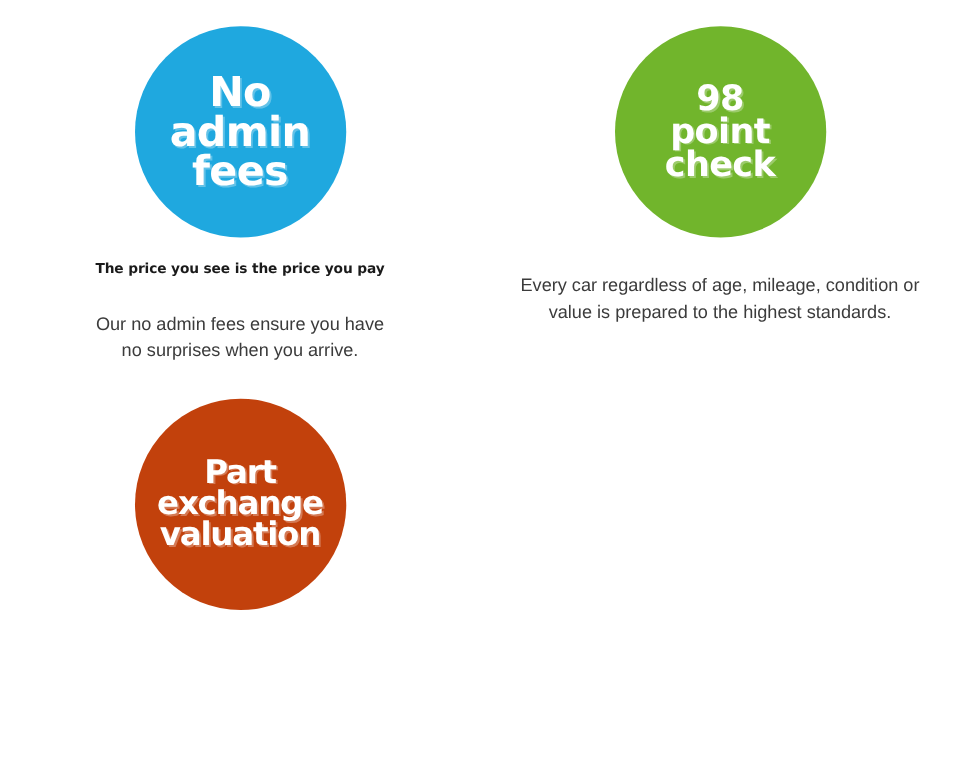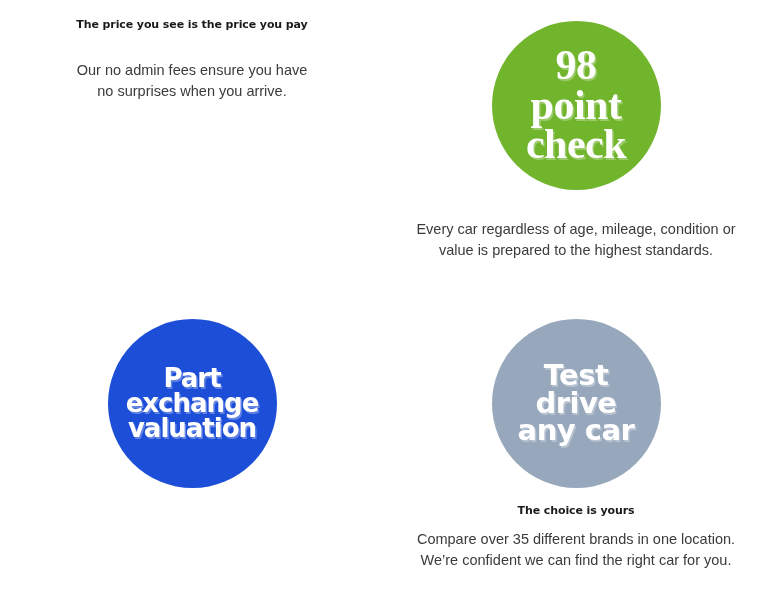--- a/index.html
+++ b/index.html
@@ -51,21 +51,21 @@
     text-align: center;
     line-height: 0.95;
     letter-spacing: -0.5px;
     text-shadow: 1.5px 1.5px 0 rgba(255,255,255,0.30);
     padding: 0 4px;
     white-space: pre-line;
   }
 
   
   .p1 .badge-text { font-size: 33px; }
-  .p2 .badge-text { font-size: 42px; font-family: Liberation Serif, serif; }
+  .p2 .badge-text { font-size: 28px; }
   .p3 .badge-text { font-size: 26px; letter-spacing: -1px; }
   .p4 .badge-text { font-size: 29px; }
 
   
   .heading {
     font-family: "DejaVu Sans", sans-serif;
     font-weight: bold;
     font-size: 11px;
     color: #1a1a1a;
     text-align: center;
@@ -94,47 +94,42 @@
 
   .p3 .body-copy { width: 380px; }
   .p4 .body-copy { width: 384px; }
 </style>
 </head>
 <body style="background: rgb(255, 255, 255);">
 
 <div class="grid">
 
   <div class="panel p1 row-top">
+    <div class="badge" style="background: rgb(31, 168, 223);">
+      <div class="badge-text">No
+admin
+fees</div>
+    </div>
     <div class="heading">The price you see is the price you pay</div>
     <div class="body-copy">Our no admin fees ensure you have
 no surprises when you arrive.</div>
   </div>
 
   <div class="panel p2 row-top">
     <div class="badge" style="background: rgb(113, 181, 44);">
       <div class="badge-text">98
 point
 check</div>
     </div>
     <div class="body-copy">Every car regardless of age, mileage, condition or
 value is prepared to the highest standards.</div>
   </div>
 
   <div class="panel p3 row-bottom">
-    <div class="badge" style="background: #1d4ed8;">
+    <div class="badge" style="background: #c2410c;">
       <div class="badge-text">Part
 exchange
 valuation</div>
     </div>
   </div>
 
-  <div class="panel p4 row-bottom">
-    <div class="badge" style="background: rgb(152, 168, 188);">
-      <div class="badge-text">Test
-drive
-any car</div>
-    </div>
-    <div class="heading">The choice is yours</div>
-    <div class="body-copy">Compare over 35 different brands in one location.
-We’re confident we can find the right car for you.</div>
-  </div>
 
 </div>
 
 </body></html>

